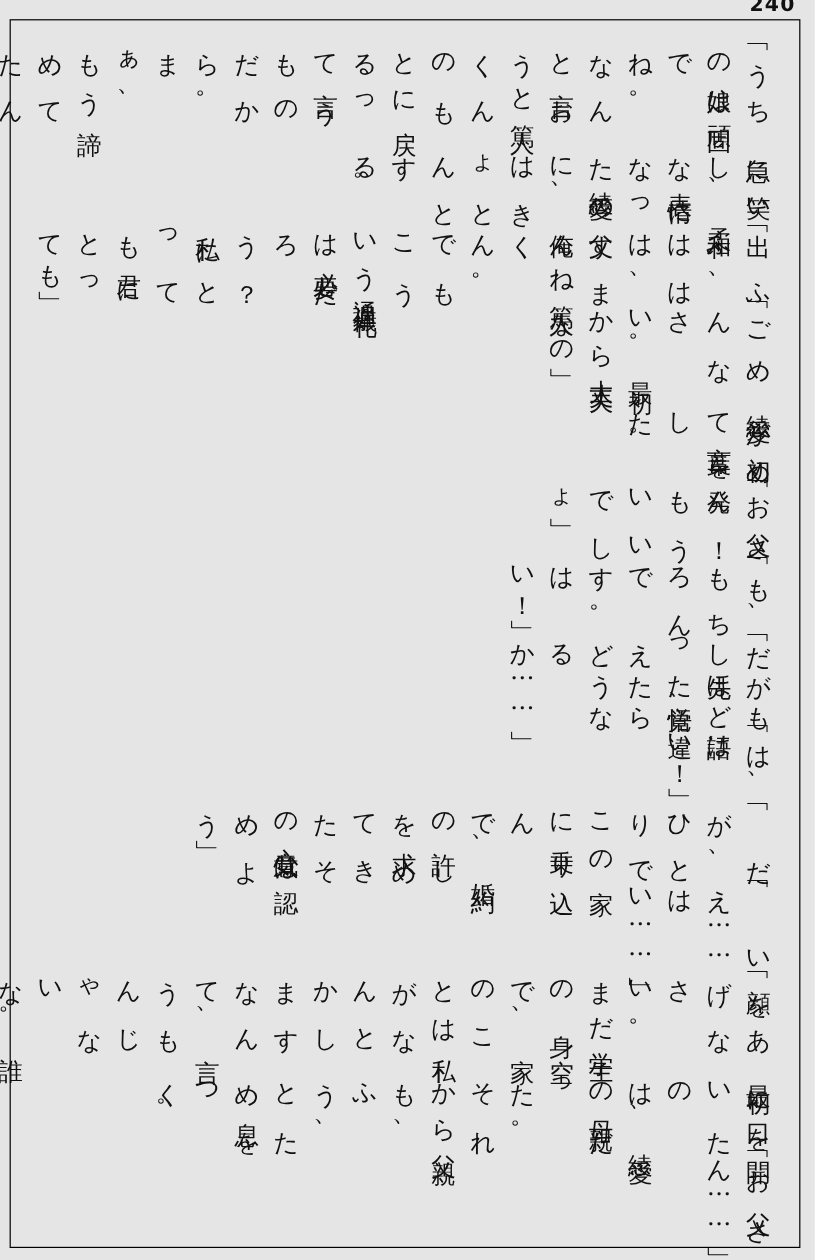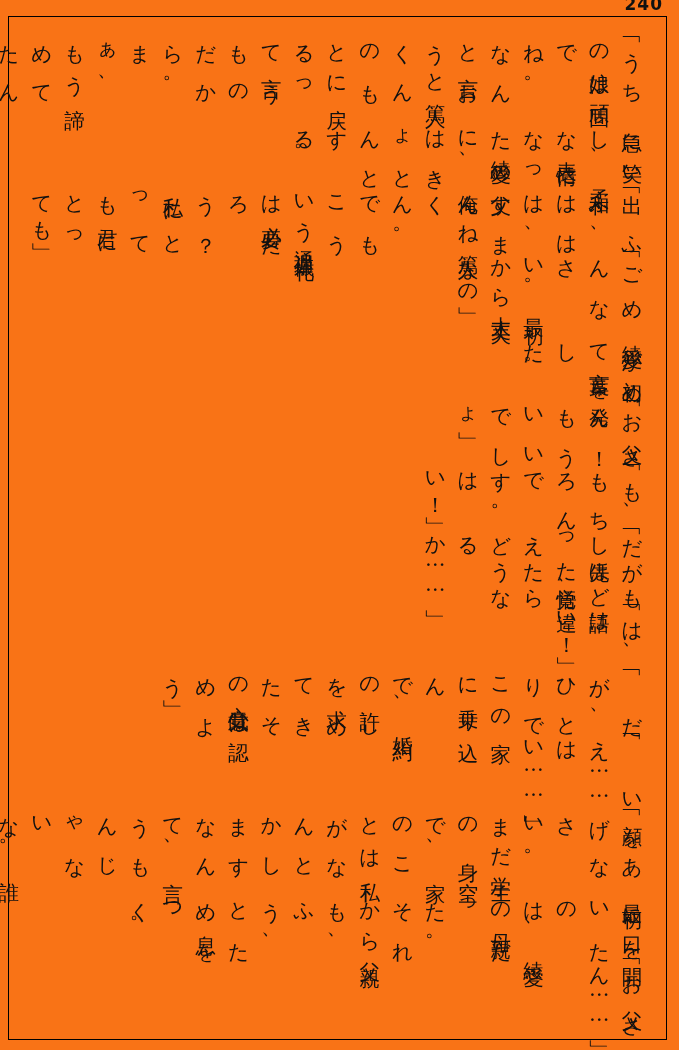--- a/index.html
+++ b/index.html
@@ -11,21 +11,21 @@
     width: 679px;
     height: 1050px;
     overflow: hidden;
     font-family: "DejaVu Serif", "Liberation Serif", serif;
     color: #111111;
   }
   #page {
     position: relative;
     width: 679px;
     height: 1050px;
-    background: #f97316;
+    background: #e5e5e5;
     box-sizing: border-box;
   }
   
   #page-frame {
     position: absolute;
     left: 8px;
     top: 16px;
     width: 659px;
     height: 1024px;
     border: 1px solid #000000;

